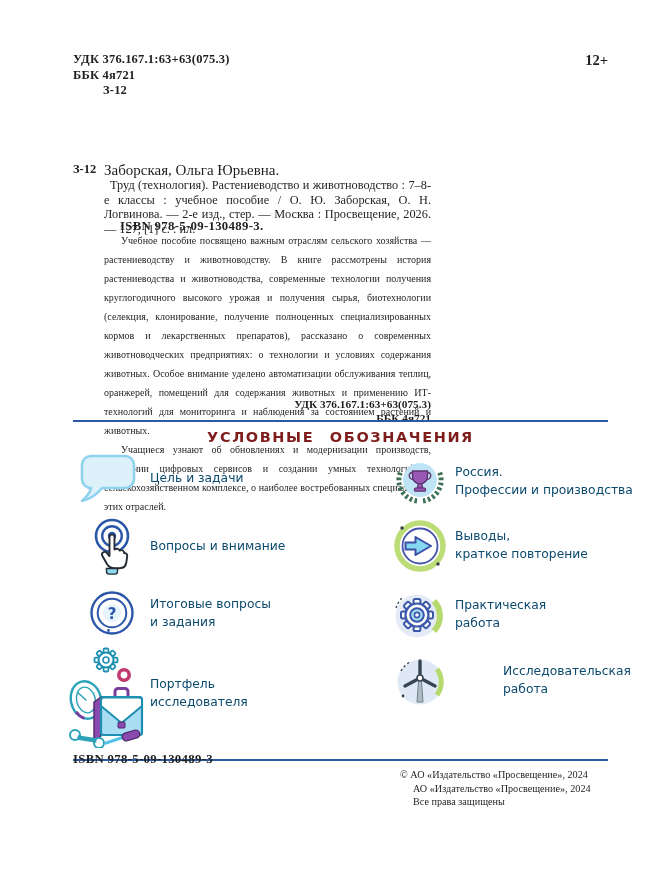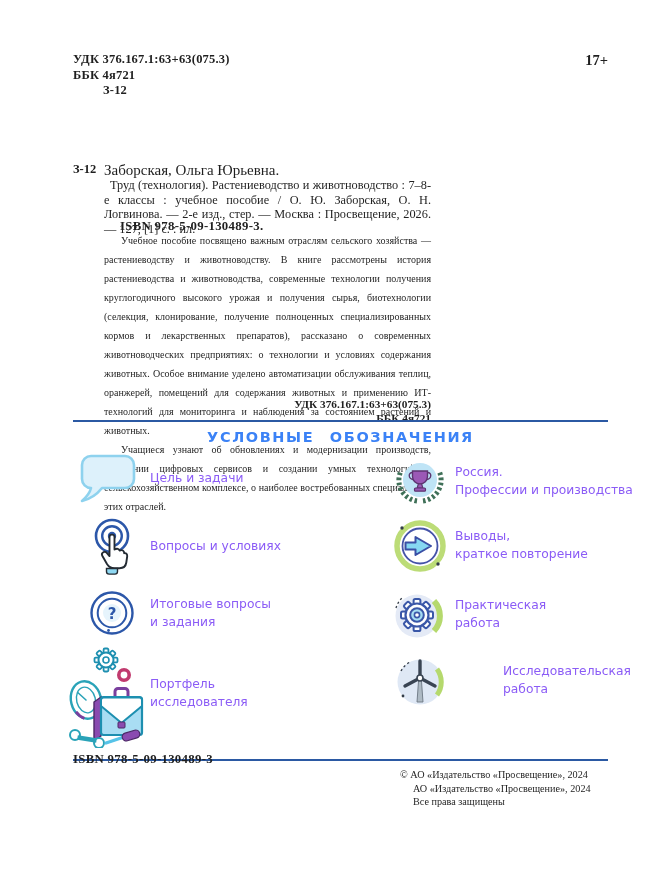--- a/index.html
+++ b/index.html
@@ -21,41 +21,41 @@
   .annotation p { text-indent:17px; }
   .annotation .note { text-align:left; }
   .udk-right { left:104px; top:398px; width:327px; text-align:right; font-weight:bold; font-size:11.3px; line-height:13.5px; }
 
   .rule { left:73px; width:535px; height:2px; background:#2b59a3; }
   .rule-top { top:420px; }
   .rule-bottom { top:759px; }
 
   .legend-title { left:73px; top:429px; width:535px; text-align:center;
     font-family:"DejaVu Sans", sans-serif; font-weight:bold; font-size:14.5px;
-    color:#3b82f6; letter-spacing:1.6px; word-spacing:9px; }
+    color:#7f1d1d; letter-spacing:1.6px; word-spacing:9px; }
   .legend-label { font-family:"DejaVu Sans", sans-serif; font-size:12.3px; line-height:17.5px;
-    color:#8b5cf6; white-space:pre-line; position:absolute; }
+    color:#0c4a6e; white-space:pre-line; position:absolute; }
   .l-lab { left:150px; }
   .r-lab { left:455px; }
 
   .footer-isbn { left:73px; top:752px; font-weight:bold; font-size:12.8px; letter-spacing:0.3px; }
   .copyright { left:400px; top:768px; width:215px; font-size:10.2px; line-height:13.6px; }
   .copyright .ind { padding-left:13px; }
 
   svg { display:block; }
 </style>
 </head>
 <body>
 
 <div class="abs udk-block">
   <div>УДК 376.167.1:63+63(075.3)</div>
   <div>ББК 4я721</div>
   <div class="code-line">З-12</div>
 </div>
-<div class="abs age-badge">17+</div>
+<div class="abs age-badge">12+</div>
 
 <div class="abs author-line">Заборская, Ольга Юрьевна.</div>
 <div class="abs entry-code">З-12</div>
 <div class="abs biblio">Труд (технология). Растениеводство и животноводство : 7–8-е классы : учебное пособие / О. Ю. Заборская, О. Н. Логвинова. — 2-е изд., стер. — Москва : Просвещение, 2026. — 127, [1] с. : ил.</div>
 <div class="abs isbn-line">ISBN 978-5-09-130489-3.</div>
 
 <div class="abs annotation">
   <p>Учебное пособие посвящено важным отраслям сельского хозяйства — растениеводству и животноводству. В книге рассмотрены история растениеводства и животноводства, современные технологии получения круглогодичного высокого урожая и получения сырья, биотехнологии (селекция, клонирование, получение полноценных специализированных кормов и лекарственных препаратов), рассказано о современных животноводческих предприятиях: о технологии и условиях содержания животных. Особое внимание уделено автоматизации обслуживания теплиц, оранжерей, помещений для содержания животных и применению ИТ-технологий для мониторинга и наблюдения за состоянием растений и животных.</p>
   <p>Учащиеся узнают об обновлениях и модернизации производств, внедрении цифровых сервисов и создании умных технологий в сельскохозяйственном комплексе, о наиболее востребованных специалистах этих отраслей.</p>
 </div>
@@ -77,21 +77,21 @@
 
 <div class="abs" style="left:90px; top:516px;">
   <svg width="46" height="60" viewBox="0 0 46 60">
     <circle cx="22" cy="20" r="16" fill="none" stroke="#2c57a9" stroke-width="2.6"></circle>
     <circle cx="22" cy="20" r="9.8" fill="none" stroke="#2c57a9" stroke-width="2.4"></circle>
     <circle cx="22" cy="20" r="4.2" fill="#2c57a9"></circle>
     <path d="M19.5 21 c0-3.2 5-3.2 5 0 l0 12.5 c2.6-1.6 4.6-0.6 5.1 1.1 c2.6-1.1 4.6 0 4.6 2.6 c2.1-0.5 3.2 1 3 3.1 l-0.9 6.2 c-0.5 3.6-3.1 5.7-6.8 5.7 h-5.2 c-3.1 0-5.7-1.6-7.3-4.2 l-4.7-8.3 c-1.6-3.1 2.6-5.2 4.7-2.6 l2.5 3 z" fill="#ffffff" stroke="#242b33" stroke-width="1.9" stroke-linejoin="round"></path>
     <path d="M16.5 52.5 h11 v3 c0 1.6-1.1 2.6-2.6 2.6 h-5.8 c-1.5 0-2.6-1-2.6-2.6 z" fill="#8fd8f2" stroke="#242b33" stroke-width="1.4"></path>
   </svg>
 </div>
-<div class="abs legend-label l-lab" style="top:538px;">Вопросы и условиях</div>
+<div class="abs legend-label l-lab" style="top:538px;">Вопросы и внимание</div>
 
 <div class="abs" style="left:88px; top:590px;">
   <svg width="48" height="48" viewBox="0 0 48 48">
     <circle cx="24" cy="23" r="20.5" fill="none" stroke="#2c57a9" stroke-width="2.4"></circle>
     <circle cx="24" cy="23" r="14.3" fill="none" stroke="#2c57a9" stroke-width="2"></circle>
     <circle cx="24" cy="23" r="9" fill="#e6f4fc"></circle>
     <text x="24" y="28.5" text-anchor="middle" font-size="15" font-weight="bold" fill="#2c57a9" font-family="DejaVu Sans, sans-serif">?</text>
     <circle cx="20.5" cy="40.5" r="1.4" fill="#2c57a9"></circle>
   </svg>
 </div>

